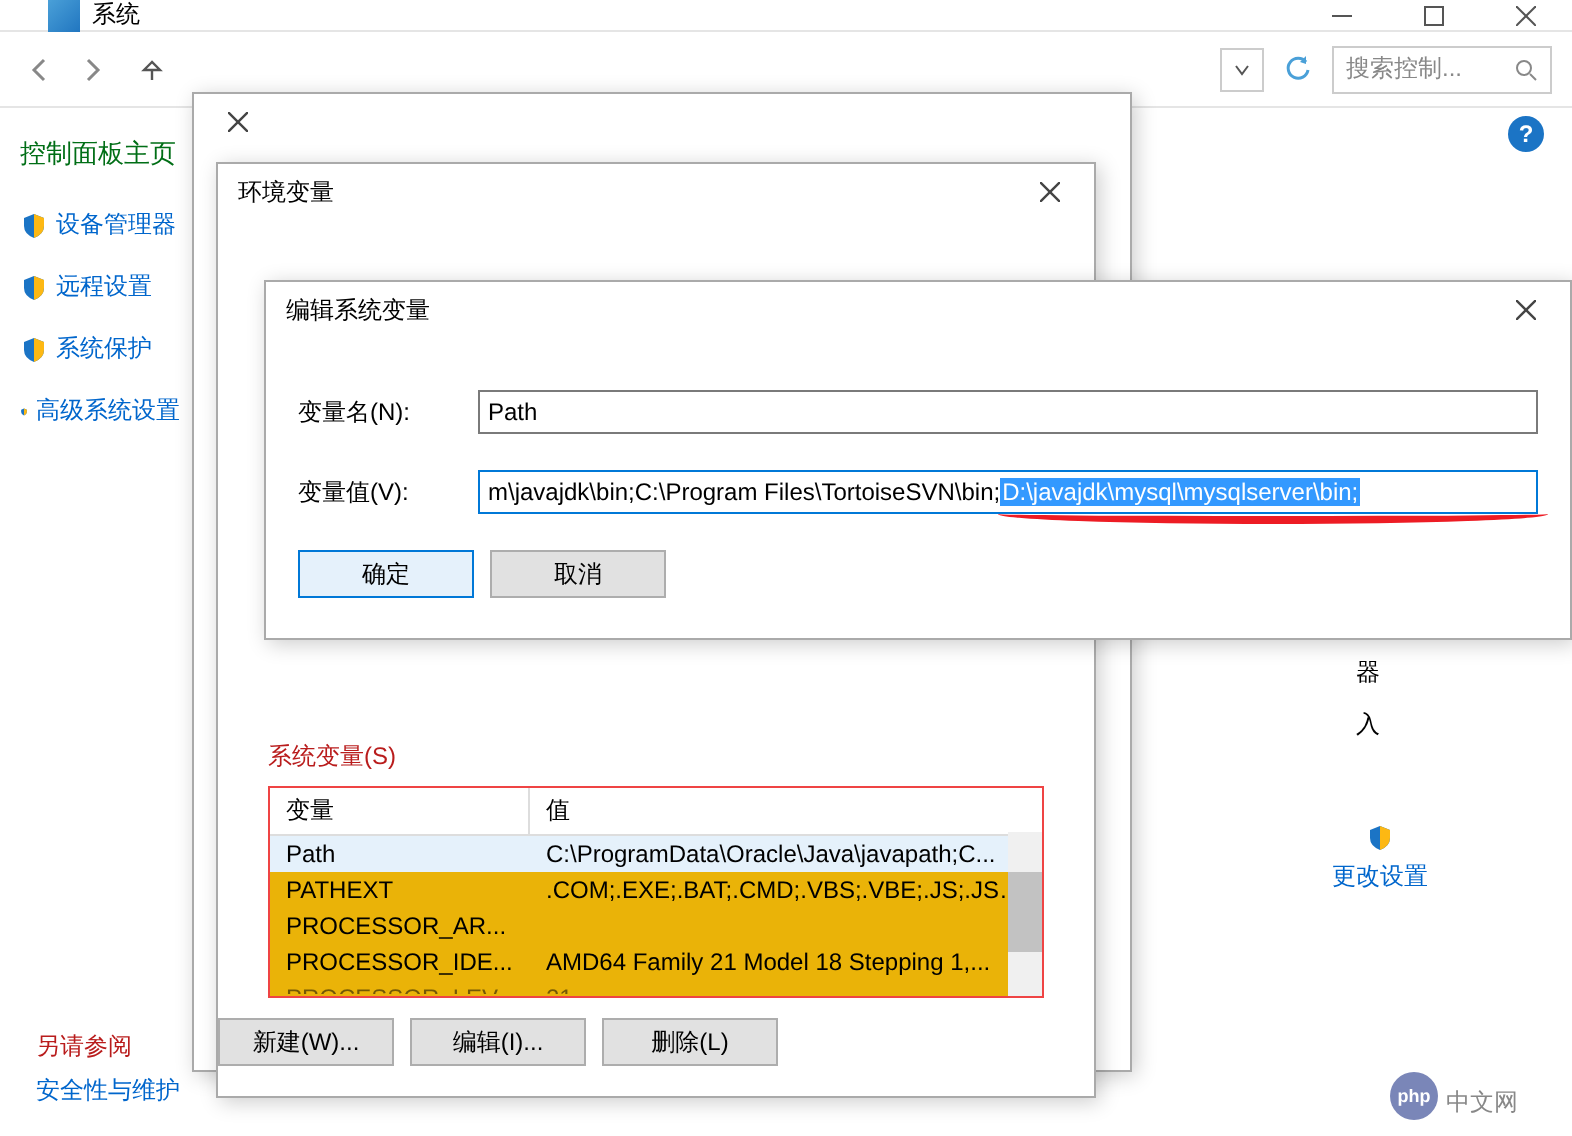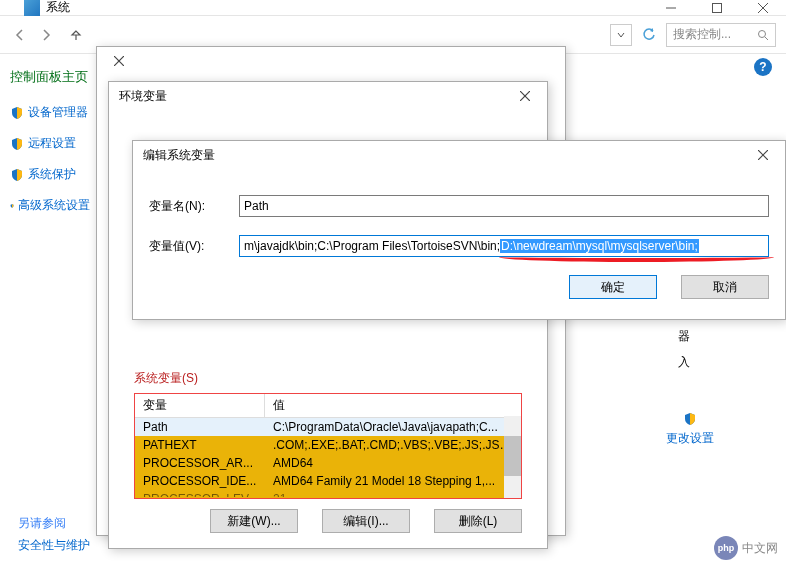--- a/index.html
+++ b/index.html
@@ -20,21 +20,21 @@
     .dropdown-btn { width: 22px; height: 22px; border: 1px solid #ccc; display: flex; align-items: center; justify-content: center; }
     .refresh-btn { width: 22px; height: 22px; display: flex; align-items: center; justify-content: center; color: #4aa0d8; }
     .search-box { width: 110px; height: 24px; border: 1px solid #ccc; padding: 0 6px; color: #888; display: flex; align-items: center; gap: 4px; }
     
     
     .content-area { display: flex; height: calc(100% - 68px); }
     .sidebar { width: 100px; padding: 14px 10px; }
     .sidebar-title { color: #006e16; font-size: 13px; margin-bottom: 18px; display: block; }
     .sidebar-item { display: flex; align-items: center; gap: 4px; color: #0066cc; margin-bottom: 14px; cursor: pointer; white-space: nowrap; }
     .shield-icon { width: 14px; height: 14px; }
-    .extra-label { position: absolute; left: 18px; bottom: 36px; color: #3b82f6; margin-top: 48px; }
+    .extra-label { position: absolute; left: 18px; bottom: 36px; color: #b91c1c; margin-top: 48px; }
     .extra-link { position: absolute; left: 18px; bottom: 14px; color: #0066cc; }
     .right-pane { flex: 1; position: relative; }
     .help-icon { position: absolute; right: 14px; top: 4px; width: 18px; height: 18px; border-radius: 50%; background: #1b74c5; color: #fff; display: flex; align-items: center; justify-content: center; font-weight: bold; }
     
     
     .dialog { position: absolute; background: #fff; border: 1px solid #aaa; box-shadow: 2px 2px 10px rgba(0,0,0,0.2); }
     .dialog-title { height: 28px; display: flex; align-items: center; padding: 0 10px; color: #000; }
     .dialog-title .dlg-title-text { flex: 1; }
     .dialog-close { width: 24px; height: 20px; display: flex; align-items: center; justify-content: center; color: #444; cursor: pointer; }
     
@@ -50,37 +50,37 @@
     .var-table-header { display: flex; border-bottom: 1px solid #ddd; background: #fff; }
     .var-table-header .col { padding: 3px 8px; border-right: 1px solid #ddd; }
     .var-table-header .col:last-child { border-right:0; }
     .col-name { width: 130px; }
     .col-value { flex: 1; }
     .var-row { display: flex; padding: 1px 0; }
     .var-row .cell { padding: 1px 8px; overflow: hidden; white-space: nowrap; text-overflow: ellipsis; }
     .var-row.selected { background: #e5f1fb; }
     .var-scroll { width: 17px; background: #f0f0f0; position: absolute; right:0; top:22px; bottom:0; }
     .var-scroll-thumb { width:100%; height: 40px; background:#c2c2c2; }
-    .button-row { display: flex; justify-content: flex-end; gap: 24px; margin: 10px 25px 0 0;}
+    .button-row { display: flex; justify-content: flex-start; gap: 8px; margin: 10px 25px 0 0;}
     .btn { min-width: 88px; height: 24px; border: 1px solid #adadad; background: #e1e1e1; display: flex; align-items: center; justify-content: center; cursor: pointer; padding: 0 10px;}
     .btn.primary { border: 1px solid #0078d7; background: #e5f1fb; }
     
     
     .form-row { display: flex; align-items: center; margin-bottom: 18px; }
     .form-label { width: 90px; }
     .form-input { flex: 1; height: 22px; border: 1px solid #7a7a7a; padding: 0 4px; display: flex; align-items: center; white-space: nowrap; overflow: hidden; background: #fff;}
     .selected-text { background: #3399ff; color: #fff; padding: 0 1px; }
     .red-underline { position: absolute; height: 5px; border-bottom: 4px solid #ed1c24; border-radius: 0 0 50% 50% / 0 0 100% 100%; }
     
     
     .rp-fragment { position:absolute; color:#000; }
     .rp-link { color:#0066cc; display:flex; align-items:center; gap:4px; }
     
     
-    .watermark { position: absolute; right: 8px; bottom: 8px; display: flex; align-items: center; gap: 4px; color: #888; font-size: 13px; }
+    .watermark { position: absolute; right: 27px; bottom: 8px; display: flex; align-items: flex-end; gap: 4px; color: #888; font-size: 13px; }
     .watermark .php-badge { width: 24px; height: 24px; border-radius: 50%; background: #7a86b8; color:#fff; font-size:9px; display:flex; align-items:center; justify-content:center; font-weight:bold;}
   </style>
 </head>
 <body>
 
 <div class="main-titlebar">
   <div class="app-icon"></div>
   <div class="title">系统</div>
   <div class="window-controls">
     <div class="ctrl">
@@ -219,21 +219,20 @@
     <div class="var-row selected">
       <div class="cell col-name">Path</div>
       <div class="cell col-value">C:\ProgramData\Oracle\Java\javapath;C...</div>
     </div>
     <div class="var-row">
       <div class="cell col-name">PATHEXT</div>
       <div class="cell col-value">.COM;.EXE;.BAT;.CMD;.VBS;.VBE;.JS;.JSE;...</div>
     </div>
     <div class="var-row">
       <div class="cell col-name">PROCESSOR_AR...</div>
-      <div class="cell col-value">AMD64</div>
     </div>
     <div class="var-row">
       <div class="cell col-name">PROCESSOR_IDE...</div>
       <div class="cell col-value">AMD64 Family 21 Model 18 Stepping 1,...</div>
     </div>
     <div class="var-row" style="opacity:0.5; height:8px; overflow:hidden;">
       <div class="cell col-name">PROCESSOR_LEV</div>
       <div class="cell col-value">21</div>
     </div>
     <div class="var-scroll">
@@ -262,21 +261,21 @@
     <div class="form-row">
       <div class="form-label">变量名(N):</div>
       <div class="form-input">
           <span>Path</span>
         </div>
     </div>
     <div class="form-row" style="position:relative;">
       <div class="form-label">变量值(V):</div>
       <div class="form-input" style="border-color:#0078d7;">
         <span>m\javajdk\bin;C:\Program Files\TortoiseSVN\bin;</span>
-          <span class="selected-text">D:\newdream\mysql\mysqlserver\bin;</span>
+          <span class="selected-text">D:\javajdk\mysql\mysqlserver\bin;</span>
       </div>
       <div class="red-underline" style="left:350px; width:275px; top:22px;"></div>
     </div>
     <div class="button-row" style="margin-right:0;">
       <div class="btn primary">确定</div>
       <div class="btn">取消</div>
     </div>
   </div>
 </div>
 

